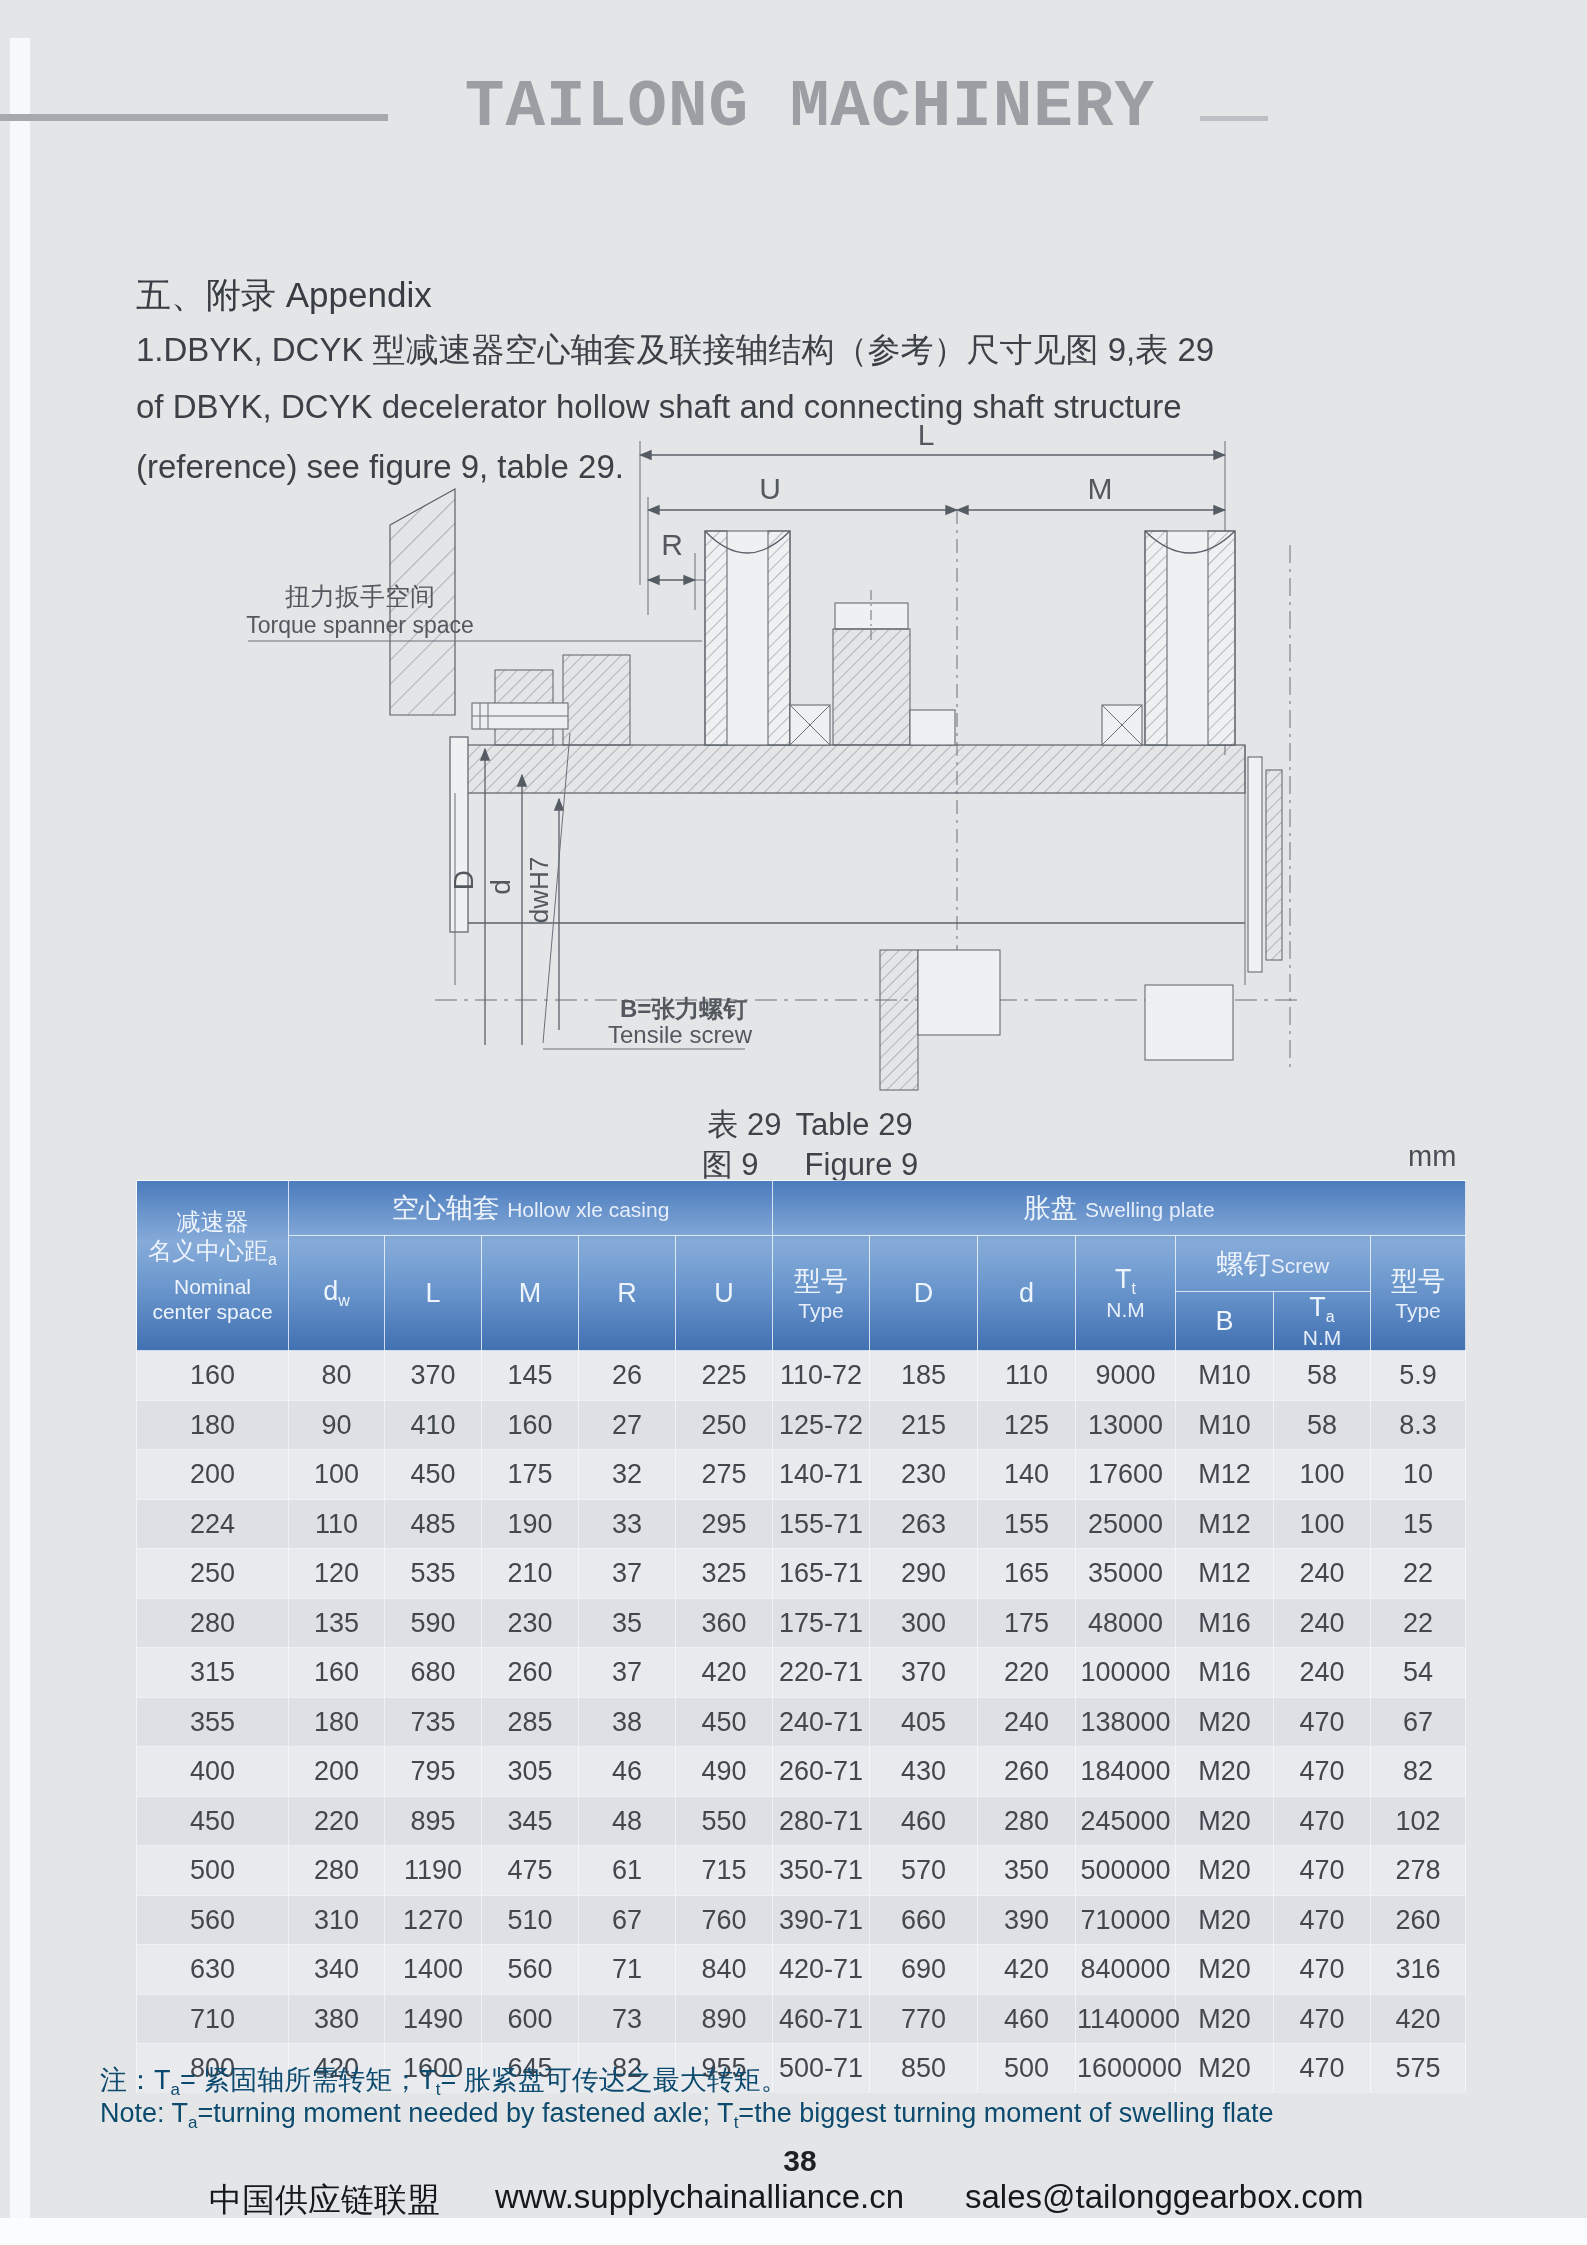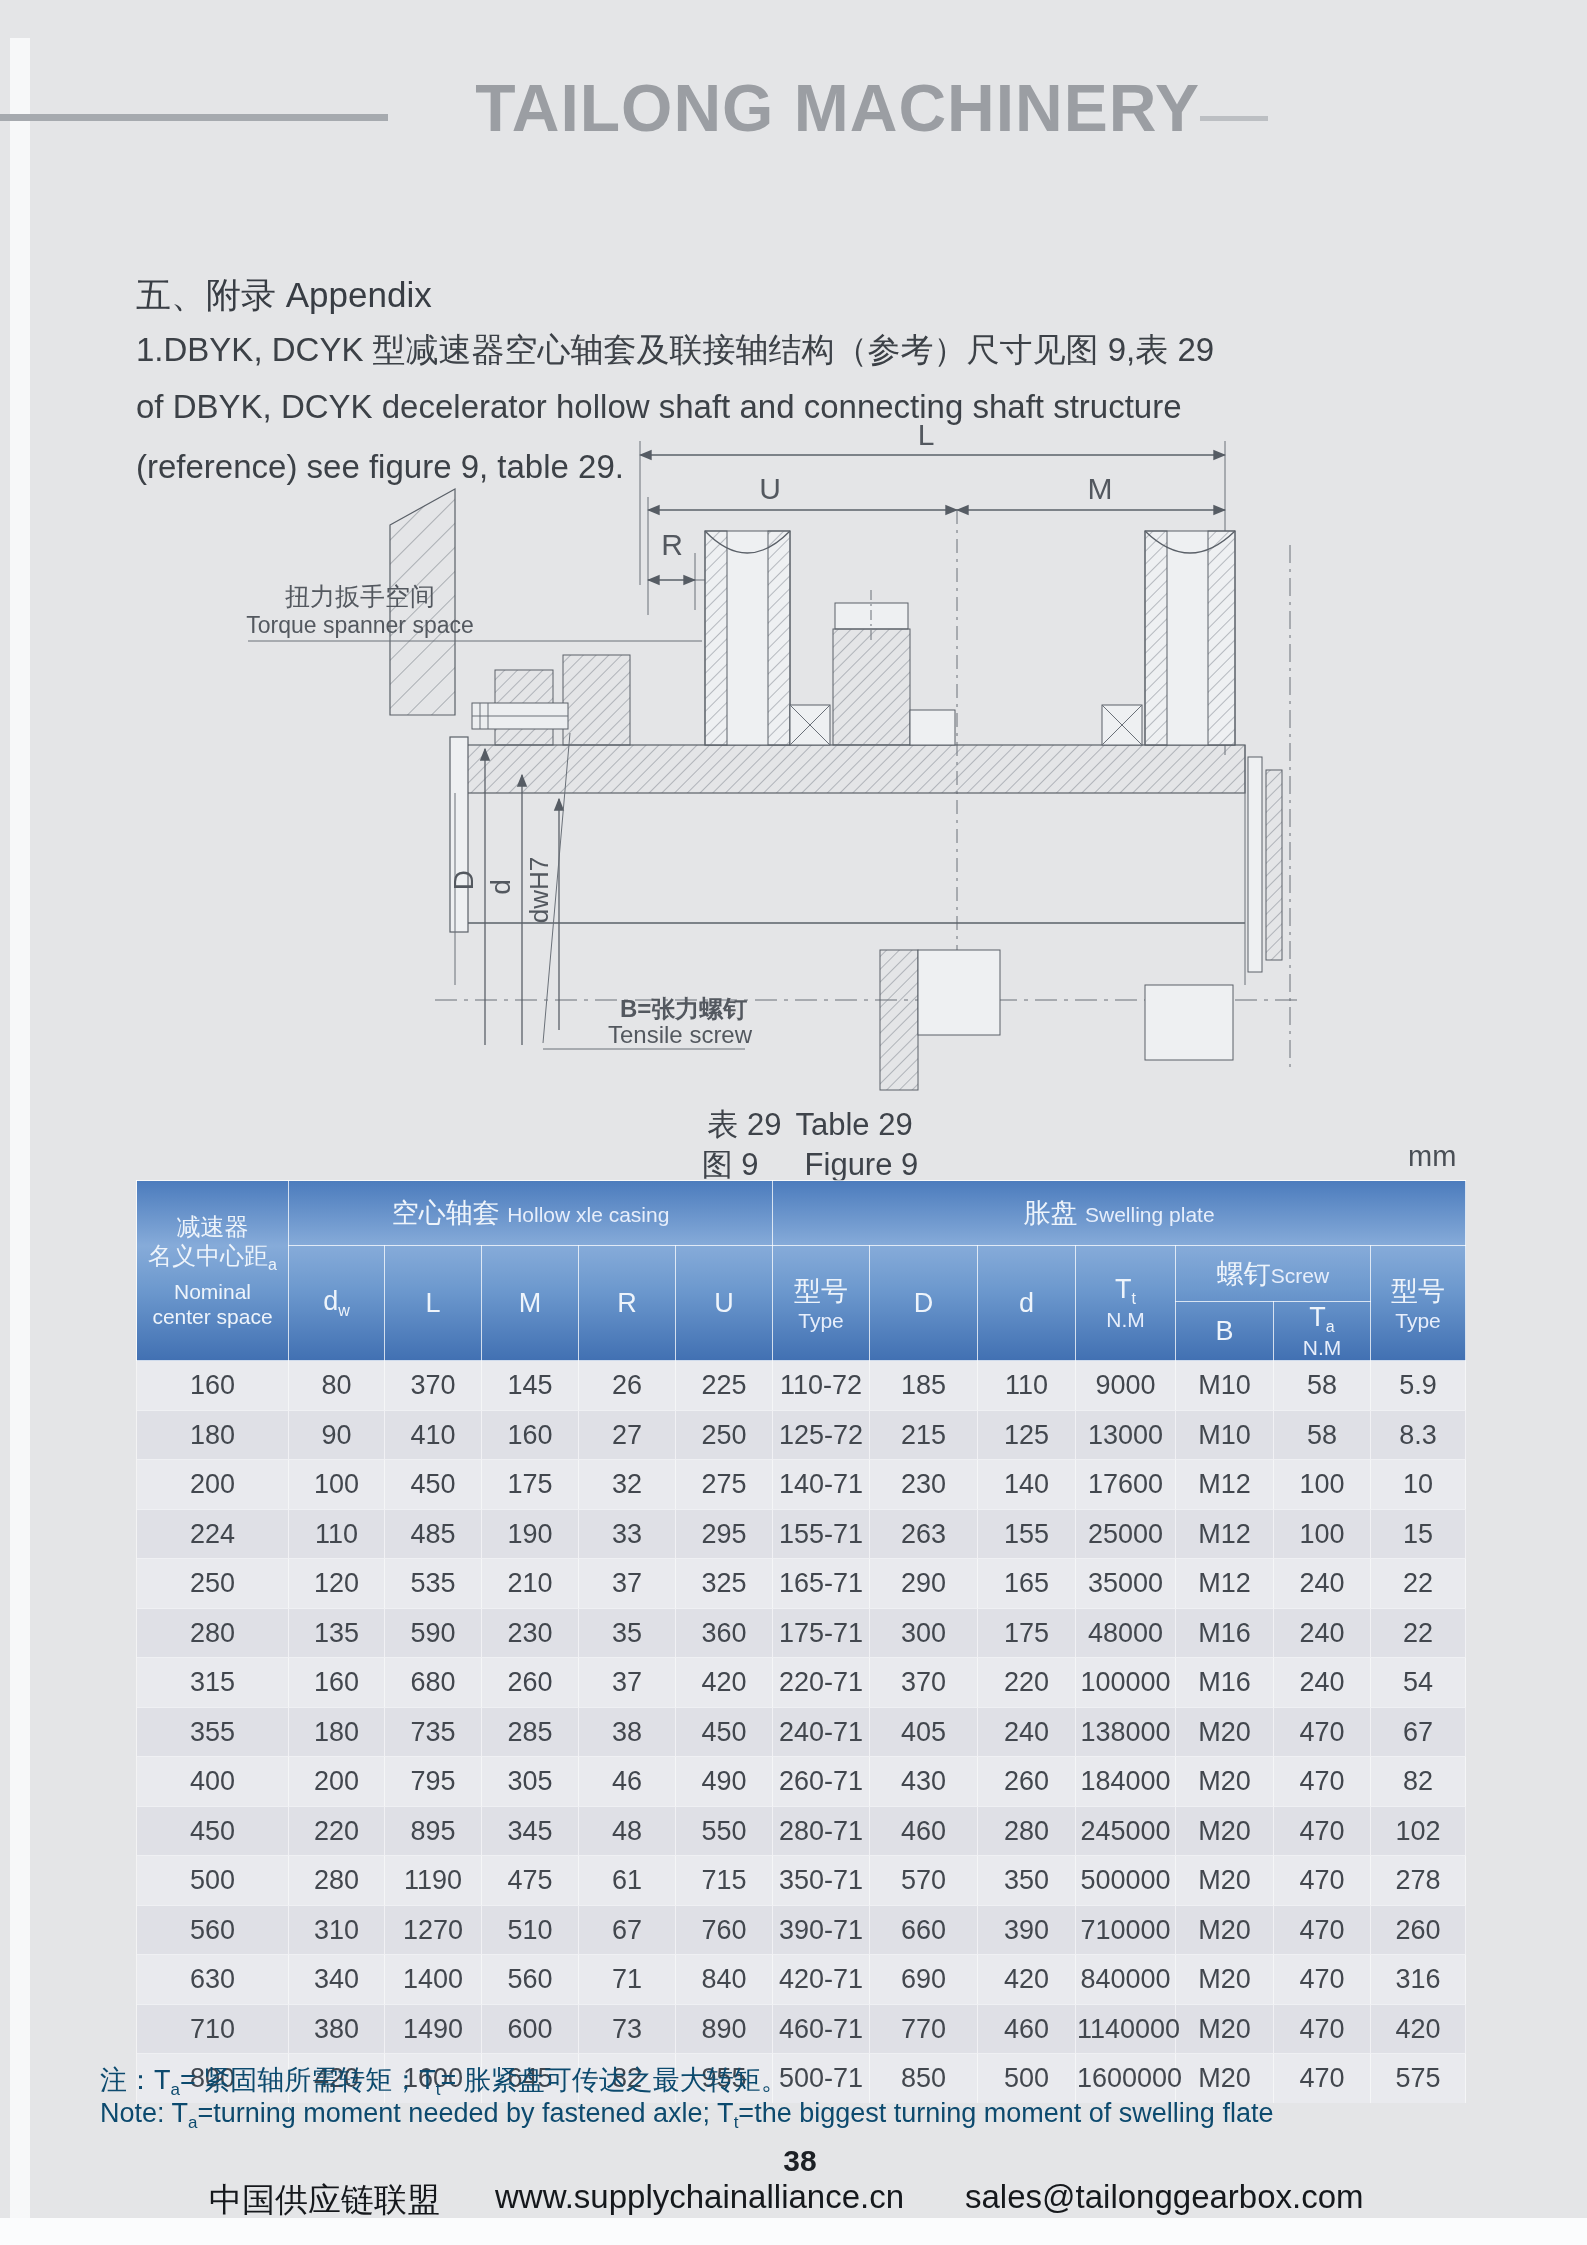--- a/index.html
+++ b/index.html
@@ -3,22 +3,22 @@
 <meta charset="utf-8">
 <style>
   html,body{margin:0;padding:0;background:#fff;}
   .page{position:relative;width:1587px;height:2245px;background:#e4e5e7;
         font-family:"Liberation Sans","DejaVu Sans",sans-serif;overflow:hidden;color:#3c4147;}
   .scan-edge-left{position:absolute;left:10px;top:38px;width:20px;height:2180px;background:#f7f8f9;}
   .scan-edge-bottom{position:absolute;left:0;top:2218px;width:1587px;height:27px;background:#fbfcfd;}
 
   .brand-rule-left{position:absolute;left:0;top:114px;width:388px;height:7px;background:#a6aaaf;}
   .brand-rule-right{position:absolute;left:1200px;top:116px;width:68px;height:5px;background:#bcbfc3;}
-  .brand-title{position:absolute;left:420px;top:70px;width:780px;text-align:right;
-               font-size:66px;font-weight:bold;letter-spacing:1px;color:#9b9ea3;}
+  .brand-title{position:absolute;left:420px;top:70px;width:780px;text-align:center;
+               font-size:66px;font-weight:bold;letter-spacing:1px;color:#9b9ea3;font-family:Liberation Mono, monospace;}
 
   .appendix-title{position:absolute;left:136px;top:272px;font-size:35px;color:#383d44;}
   .para{position:absolute;left:136px;font-size:33px;color:#3c4147;white-space:nowrap;}
   .para.l1{top:328px;} .para.l2{top:388px;} .para.l3{top:448px;}
 
   .figure-wrap{position:absolute;left:240px;top:425px;width:1080px;height:710px;}
   .fig-line{stroke:#5a6068;stroke-width:1.3;fill:none;}
   .fig-thin{stroke:#6a7078;stroke-width:1;fill:none;}
   .fig-text{font-family:"Liberation Sans","DejaVu Sans",sans-serif;fill:#53585f;}
 
@@ -28,21 +28,21 @@
                   font-size:31px;color:#3e434a;}
   .caption-figure .gap{display:inline-block;width:46px;}
   .caption-table .gap{display:inline-block;width:14px;}
   .unit-label{position:absolute;left:1408px;top:1140px;font-size:29px;color:#4a4f56;}
 
   table.dims{position:absolute;left:136px;top:1180px;width:1329px;border-collapse:collapse;
              table-layout:fixed;}
   table.dims thead{background-image:linear-gradient(180deg,#4c7cbd 0%,#86abd9 36%,#6d99ce 60%,#4170b2 100%);}
   table.dims th{border:1px solid rgba(255,255,255,.75);color:#eef4fb;font-weight:normal;
                 text-align:center;vertical-align:middle;padding:0;}
-  .h-group{height:65px;font-size:27px;}
+  .h-group{height:55px;font-size:27px;}
   .h-sub th{height:55px;font-size:27px;}
   .h-sub2 th{height:53px;font-size:27px;}
   th .gen, th .small{font-size:21px;color:#e7eefb;}
   th .cnline{font-size:24px;line-height:29px;}
   th .enline{font-size:21px;line-height:25px;}
   th sub{font-size:16px;}
   table.dims td{height:46.5px;text-align:center;font-size:27px;color:#42474e;
                 border-right:1px solid rgba(255,255,255,.55);
                 border-left:1px solid rgba(255,255,255,.55);
                 border-top:1px solid rgba(255,255,255,.5);}

